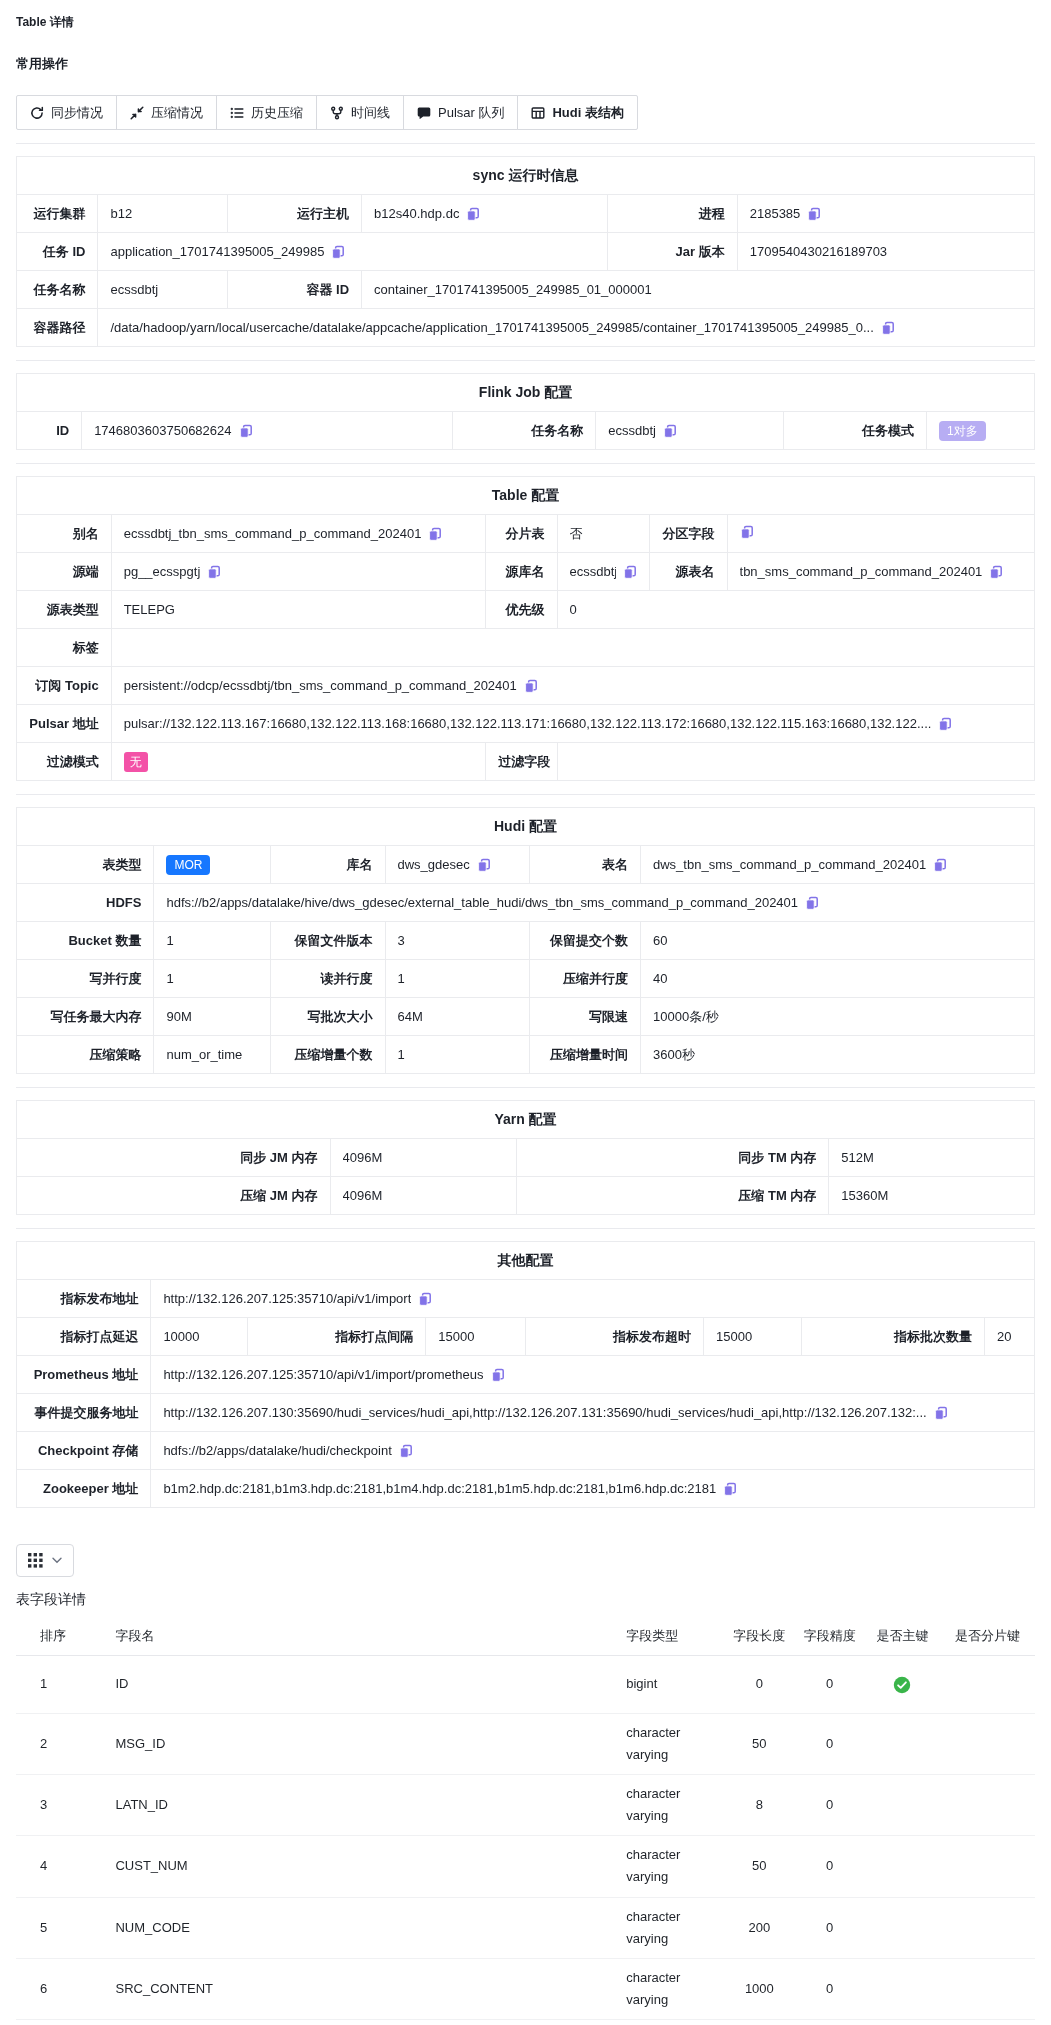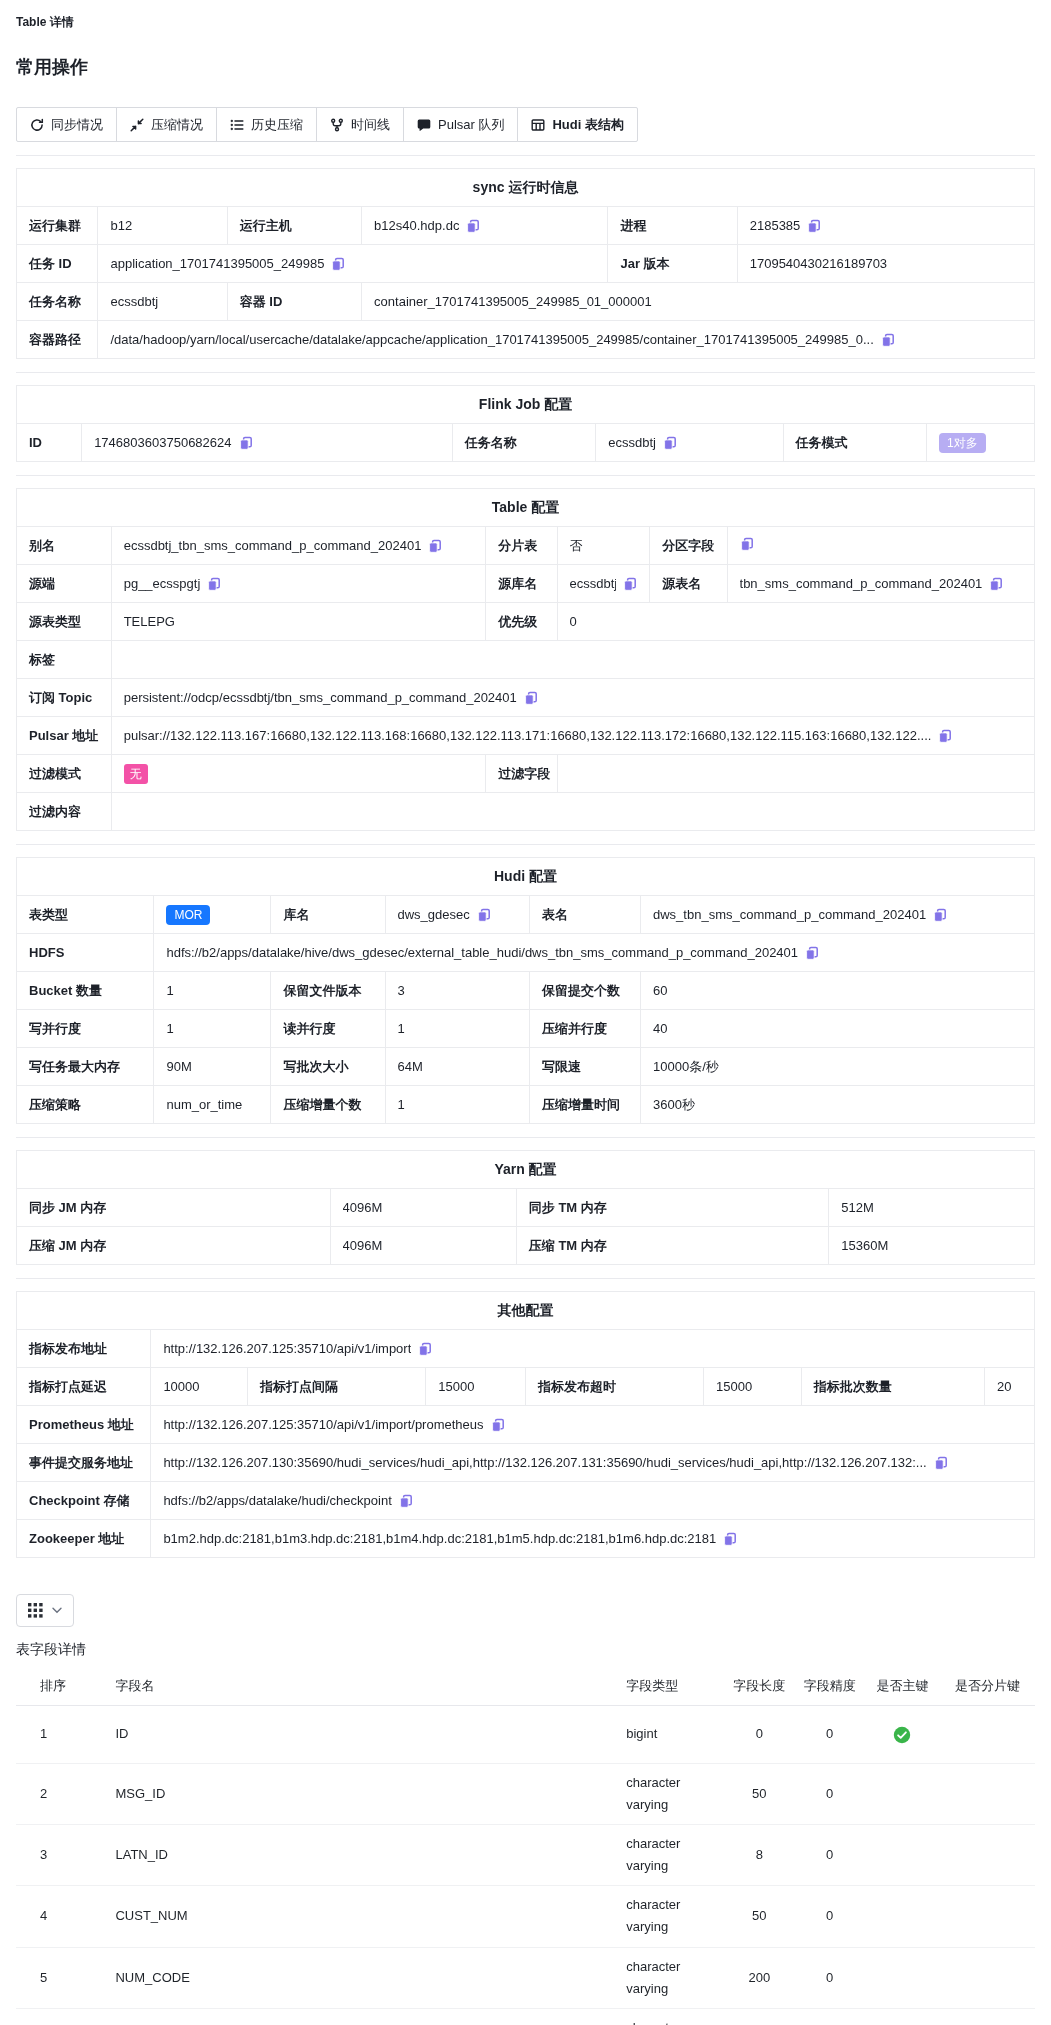--- a/index.html
+++ b/index.html
@@ -5,38 +5,38 @@
   * { box-sizing: border-box; }
   html,body { margin:0; padding:0; }
   body {
     width:1051px; height:2025px; overflow:hidden;
     background:#ffffff; color:#1d2129;
     font-family:"Liberation Sans","DejaVu Sans",sans-serif;
     font-size:13px;
   }
   .content { padding:10px 16px 0 16px; }
   .page-title { font-size:12px; font-weight:600; margin:4px 0 24px 0; }
-  .ops-label { font-size:18px; font-weight:700; margin:0 0 28px 0; }
+  .ops-label { font-size:13px; font-weight:700; margin:0 0 22px 0; }
   .op-group { display:inline-flex; }
   .op-btn {
     display:inline-flex; align-items:center; gap:7px;
     height:35px; padding:16px 13px; background:#fff;
     border:1px solid #d8dadf; margin-left:-1px;
     font-size:13px; color:#1d2129; cursor:pointer; white-space:nowrap;
     font-family:inherit;
   }
   .op-btn:first-child { margin-left:0; border-radius:2px 0 0 2px; }
   .op-btn:last-child { border-radius:0 2px 2px 0;font-weight:bold; }
   .op-icon { display:inline-flex; align-items:center; }
   .divider { height:1px; background:#e9eaee; margin:13px 0 12px 0; }
 
   table.cfg-table { width:100%; border-collapse:collapse; table-layout:fixed; }
   table.cfg-table td { border:1px solid #eaebee; height:38px; padding:2px 12px; overflow:hidden; }
   td.cfg-title { height:40px; text-align:center; font-weight:700; font-size:14px; }
-  td.lbl { font-weight:700; text-align:left; white-space:nowrap; }
+  td.lbl { font-weight:700; text-align:right; white-space:nowrap; }
   td.val { text-align:left; }
   .cellwrap { display:inline-flex; align-items:center; gap:7px; max-width:100%; }
   .vtext { white-space:nowrap; overflow:hidden; }
   .badge { display:inline-block; color:#fff; font-size:12px; line-height:18px;
            padding:1px 8px; border-radius:4px; white-space:nowrap; }
   .badge-purple { background:var(--badge-purple); }
   .badge-pink   { background:var(--badge-pink); border-radius:3px; padding:1px 6px; }
   .badge-blue   { background:var(--badge-blue); }
   .copy-btn { display:inline-flex; align-items:center; cursor:pointer; flex:none; }
 
@@ -367,24 +367,20 @@
             </span></td>
         </tr>
         <tr>
           <td class="lbl">过滤模式</td>
           <td class="val"><span class="cellwrap">
               <span class="badge badge-pink">无</span>
             </span></td>
           <td class="lbl">过滤字段</td>
           <td colspan="3" class="val"><span class="cellwrap"></span></td>
         </tr>
-        <tr>
-          <td class="lbl">过滤内容</td>
-          <td colspan="5" class="val"><span class="cellwrap"></span></td>
-        </tr>
       </tbody>
     </table>
 
   <div class="divider"></div>
   <table class="cfg-table">
       <colgroup>
         <col style="width: 13.5%;">
         <col style="width: 11.5%;">
         <col style="width: 11.2%;">
         <col style="width: 14.2%;">

